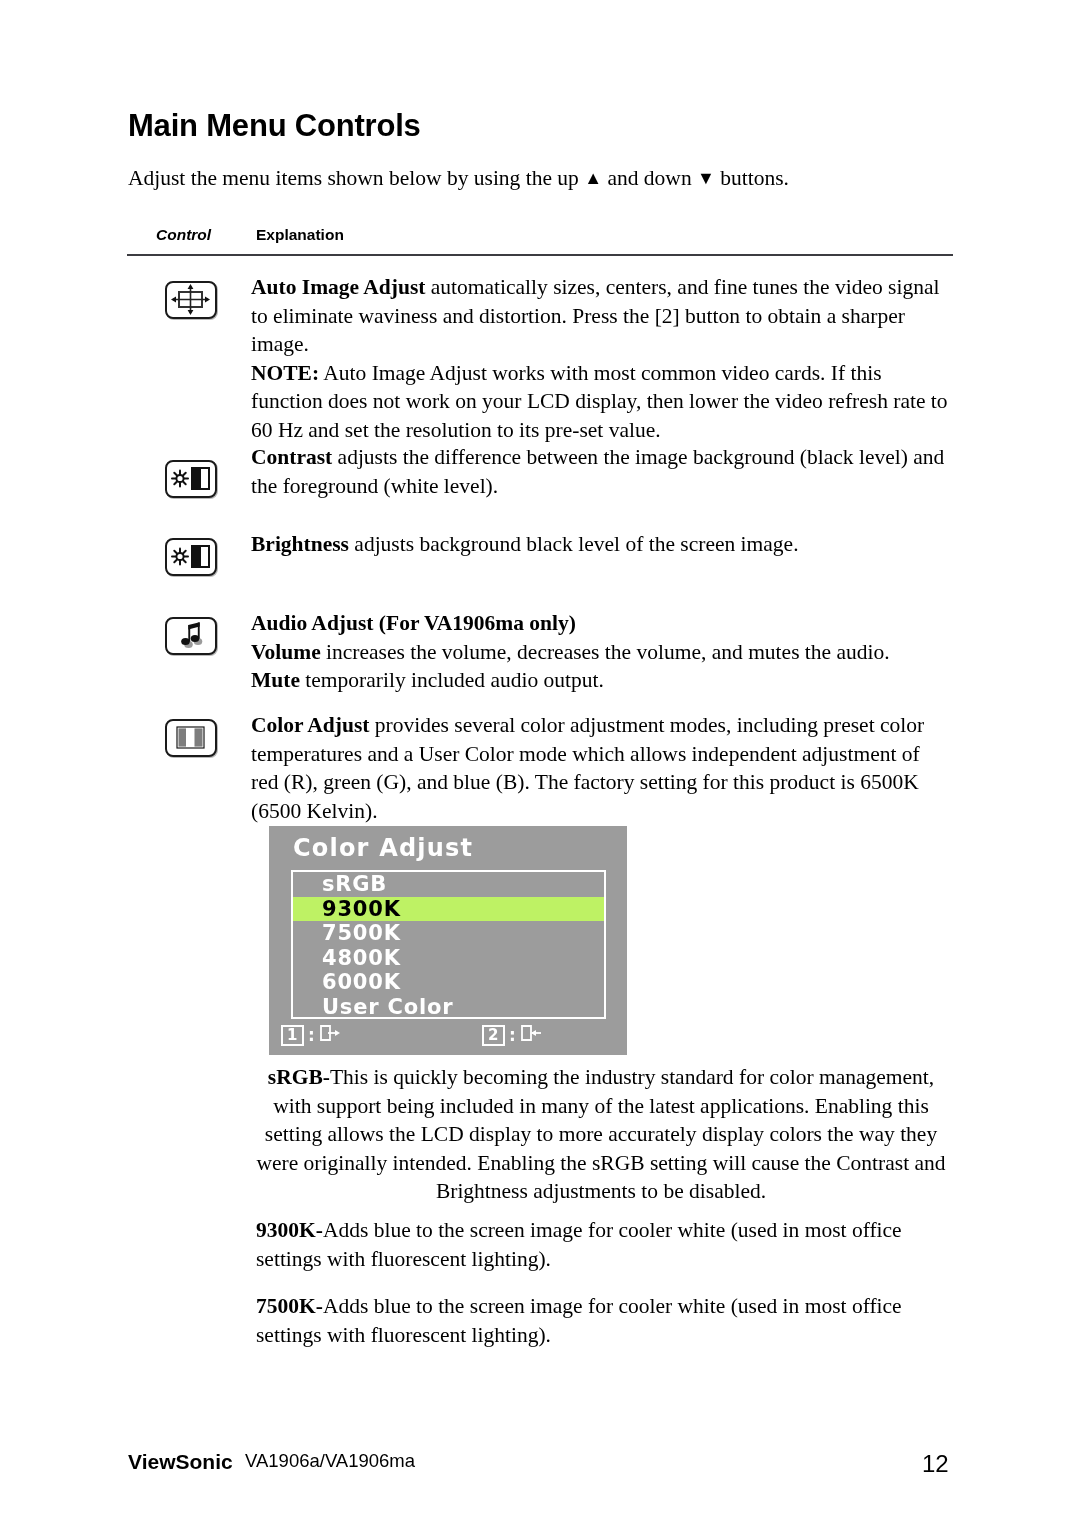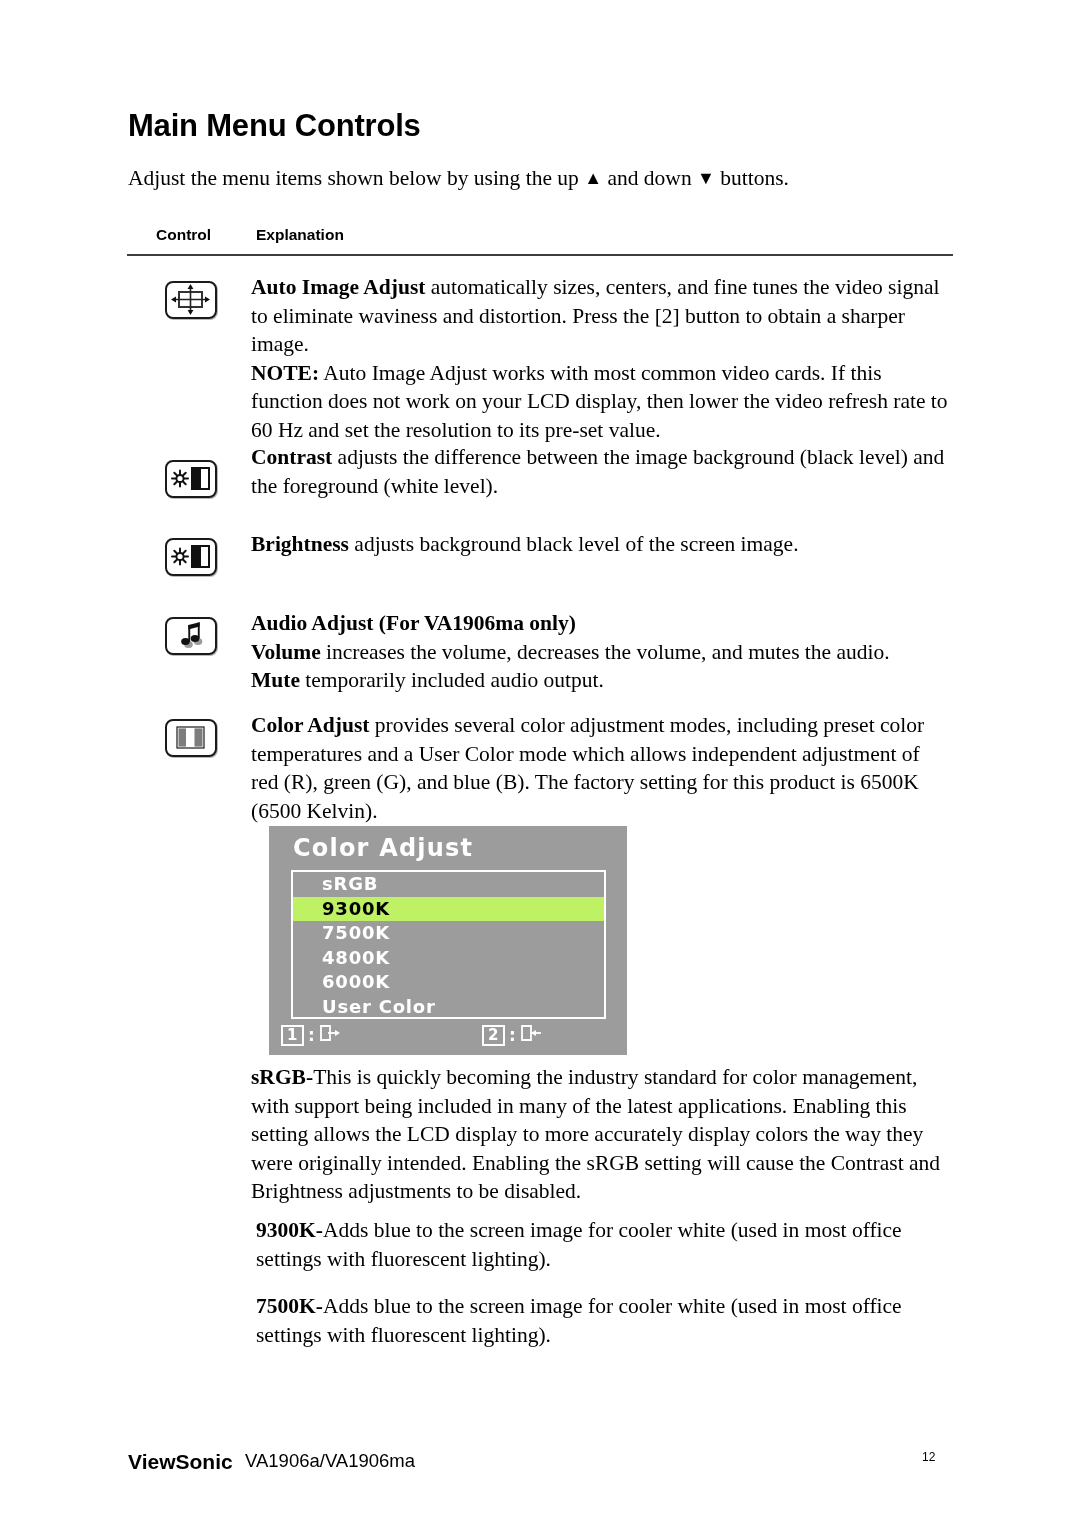--- a/index.html
+++ b/index.html
@@ -49,21 +49,21 @@
   
   .thead {
     position: absolute;
     left: 156px;
     top: 226px;
     font-family: "Liberation Sans", "DejaVu Sans", sans-serif;
     font-weight: bold;
     font-size: 15.5px;
     white-space: nowrap;
   }
-  .thead .col2 { display: inline-block; width: 100px; }
+  .thead .col2 { display: inline-block; width: 100px; font-style: italic; }
 
   .hrule {
     position: absolute;
     left: 127px;
     top: 254px;
     width: 826px;
     height: 2px;
     background: #3c3c41;
   }
   .icon-cell {
@@ -119,21 +119,21 @@
     top: 44px;
     width: 315px;
     height: 149px;
     border: 2px solid #ffffff;
     box-sizing: border-box;
   }
   .osd-item {
     height: 24.5px;
     line-height: 24.5px;
     padding-left: 29px;
-    font-size: 18px;
+    font-size: 21px;
     font-weight: bold;
     color: #ffffff;
     letter-spacing: 0.8px;
     white-space: nowrap;
   }
   .osd-item.sel {
     background: #bef264;
     color: #000000;
   }
   .osd-foot {
@@ -188,21 +188,21 @@
     top: 1450px;
     font-family: "Liberation Sans", "DejaVu Sans", sans-serif;
     font-size: 18.5px;
     white-space: nowrap;
   }
   .footer-page {
     position: absolute;
     left: 922px;
     top: 1450px;
     font-family: "Liberation Sans", "DejaVu Sans", sans-serif;
-    font-size: 12px;
+    font-size: 24px;
   }
 </style>
 </head>
 <body>
 
 <div class="page">
 
   <div class="h1">Main Menu Controls</div>
 
   <div class="intro">
@@ -335,21 +335,21 @@
           <svg width="22" height="18" viewBox="0 0 22 18">
             <path d="M2 2 H11 V16 H2 Z" fill="none" stroke="#fff" stroke-width="1.8"></path>
             <line x1="12" y1="9" x2="21" y2="9" stroke="#fff" stroke-width="1.8"></line>
             <polygon points="11,9 16,6 16,12" fill="#fff"></polygon>
           </svg>
         </span>
       </div>
     </div>
   </div>
 
-  <div class="para" style="left:251px; top:1063px; width:700px;">
+  <div class="para" style="left:251px; top:1063px; width:700px;text-align:center;">
     <b>sRGB-</b><span>This is quickly becoming the industry standard for color management, with support being included in many of the latest applications. Enabling this setting allows the LCD display to more accurately display colors the way they were originally intended. Enabling the sRGB setting will cause the Contrast and Brightness adjustments to be disabled.</span>
   </div>
 
   <div class="para" style="left:256px; top:1216px; width:690px;">
     <b>9300K-</b><span>Adds blue to the screen image for cooler white (used in most office settings with fluorescent lighting).</span>
   </div>
 
   <div class="para" style="left:256px; top:1292px; width:690px;">
     <b>7500K-</b><span>Adds blue to the screen image for cooler white (used in most office settings with fluorescent lighting).</span>
   </div>

